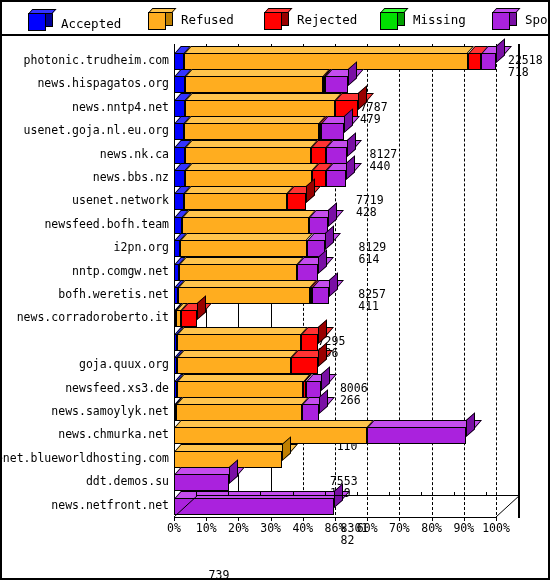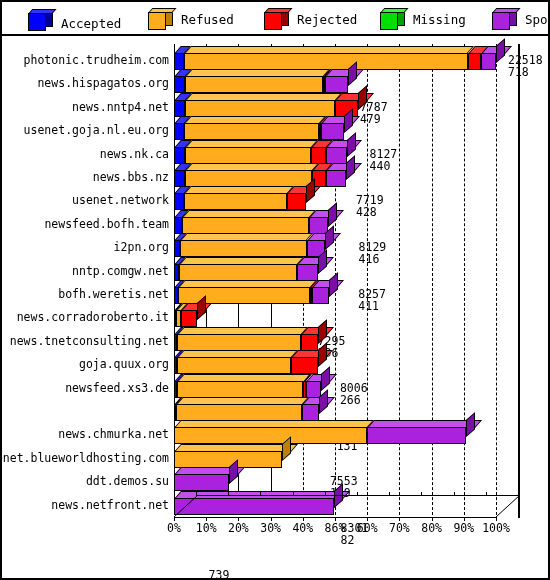--- a/index.html
+++ b/index.html
@@ -98,23 +98,23 @@
         <div class="ylab" style="top: 65.8px;">news.nntp4.net</div>
         <div class="ylab" style="top: 89.2px;">usenet.goja.nl.eu.org</div>
         <div class="ylab" style="top: 112.6px;">news.nk.ca</div>
         <div class="ylab" style="top: 136px;">news.bbs.nz</div>
         <div class="ylab" style="top: 159.4px;">usenet.network</div>
         <div class="ylab" style="top: 182.8px;">newsfeed.bofh.team</div>
         <div class="ylab" style="top: 206.2px;">i2pn.org</div>
         <div class="ylab" style="top: 229.6px;">nntp.comgw.net</div>
         <div class="ylab" style="top: 253px;">bofh.weretis.net</div>
         <div class="ylab" style="top: 276.4px;">news.corradoroberto.it</div>
-        <div class="ylab" style="top: 299.8px;">news.tnetconsulting.net</div>
         <div class="ylab" style="top: 323.2px;">goja.quux.org</div>
         <div class="ylab" style="top: 346.6px;">newsfeed.xs3.de</div>
+        <div class="ylab" style="top: 370px;">news.samoylyk.net</div>
         <div class="ylab" style="top: 393.4px;">news.chmurka.net</div>
         <div class="ylab" style="top: 416.8px;">usenet.blueworldhosting.com</div>
         <div class="ylab" style="top: 440.2px;">ddt.demos.su</div>
         <div class="ylab" style="top: 463.6px;">news.netfront.net</div>
       </div>
     <div id="axisbox">
         <div class="vline" style="left: 4px; height: 471px; border-color: rgb(0, 0, 0);"></div>
         <div class="vline" style="left: 36.2px; height: 471px; border-color: rgb(0, 0, 0);"></div>
         <div class="vline" style="left: 68.4px; height: 471px; border-color: rgb(0, 0, 0);"></div>
         <div class="vline" style="left: 100.6px; height: 471px; border-color: rgb(0, 0, 0);"></div>
@@ -188,21 +188,21 @@
           <div class="seg" style="left: 4px; width: 10.948px; background: rgb(0, 0, 255);"></div>
           <div class="segtop" style="left: 14.948px; width: 126.224px; background: rgb(255, 196, 77);"></div>
           <div class="seg" style="left: 14.948px; width: 126.224px; background: rgb(255, 173, 31);"></div>
           <div class="segtop" style="left: 141.172px; width: 15.134px; background: rgb(255, 51, 51);"></div>
           <div class="seg" style="left: 141.172px; width: 15.134px; background: rgb(255, 0, 0);"></div>
           <div class="segtop" style="left: 156.306px; width: 29.286px; background: rgb(196, 77, 238);"></div>
           <div class="segside" style="left: 176.592px; top: 0px; height: 17px; background: rgb(122, 15, 165); transform: skewY(-41deg); transform-origin: left top;"></div>
           <div class="seg" style="left: 156.306px; width: 20.286px; background: rgb(170, 34, 221);"></div>
           <div class="vals" style="left: 188.592px; top: 101.6px;">
             <span>8129</span>
-            <span>416</span>
+            <span>614</span>
           </div>
         </div>
         <div class="row" style="top: 127px; left: 0px;">
           <div class="segtop" style="left: 4px; width: 11.27px; background: rgb(51, 51, 255);"></div>
           <div class="seg" style="left: 4px; width: 11.27px; background: rgb(0, 0, 255);"></div>
           <div class="segtop" style="left: 15.27px; width: 126.546px; background: rgb(255, 196, 77);"></div>
           <div class="seg" style="left: 15.27px; width: 126.546px; background: rgb(255, 173, 31);"></div>
           <div class="segtop" style="left: 141.816px; width: 14.168px; background: rgb(255, 51, 51);"></div>
           <div class="seg" style="left: 141.816px; width: 14.168px; background: rgb(255, 0, 0);"></div>
           <div class="segtop" style="left: 155.984px; width: 29.286px; background: rgb(196, 77, 238);"></div>
@@ -242,21 +242,21 @@
         <div class="row" style="top: 197.2px; left: 0px;">
           <div class="segtop" style="left: 4px; width: 6.44px; background: rgb(51, 51, 255);"></div>
           <div class="seg" style="left: 4px; width: 6.44px; background: rgb(0, 0, 255);"></div>
           <div class="segtop" style="left: 10.44px; width: 126.224px; background: rgb(255, 196, 77);"></div>
           <div class="seg" style="left: 10.44px; width: 126.224px; background: rgb(255, 173, 31);"></div>
           <div class="segtop" style="left: 136.664px; width: 27.032px; background: rgb(196, 77, 238);"></div>
           <div class="segside" style="left: 154.696px; top: 0px; height: 17px; background: rgb(122, 15, 165); transform: skewY(-41deg); transform-origin: left top;"></div>
           <div class="seg" style="left: 136.664px; width: 18.032px; background: rgb(170, 34, 221);"></div>
           <div class="vals" style="left: 166.696px; top: 195.2px;">
             <span>7878</span>
-            <span>131</span>
+            <span>110</span>
           </div>
         </div>
         <div class="row" style="top: 220.6px; left: 0px;">
           <div class="segtop" style="left: 4px; width: 5.152px; background: rgb(51, 51, 255);"></div>
           <div class="seg" style="left: 4px; width: 5.152px; background: rgb(0, 0, 255);"></div>
           <div class="segtop" style="left: 9.152px; width: 117.53px; background: rgb(255, 196, 77);"></div>
           <div class="seg" style="left: 9.152px; width: 117.53px; background: rgb(255, 173, 31);"></div>
           <div class="segtop" style="left: 126.682px; width: 30.252px; background: rgb(196, 77, 238);"></div>
           <div class="segside" style="left: 147.934px; top: 0px; height: 17px; background: rgb(122, 15, 165); transform: skewY(-41deg); transform-origin: left top;"></div>
           <div class="seg" style="left: 126.682px; width: 21.252px; background: rgb(170, 34, 221);"></div>

